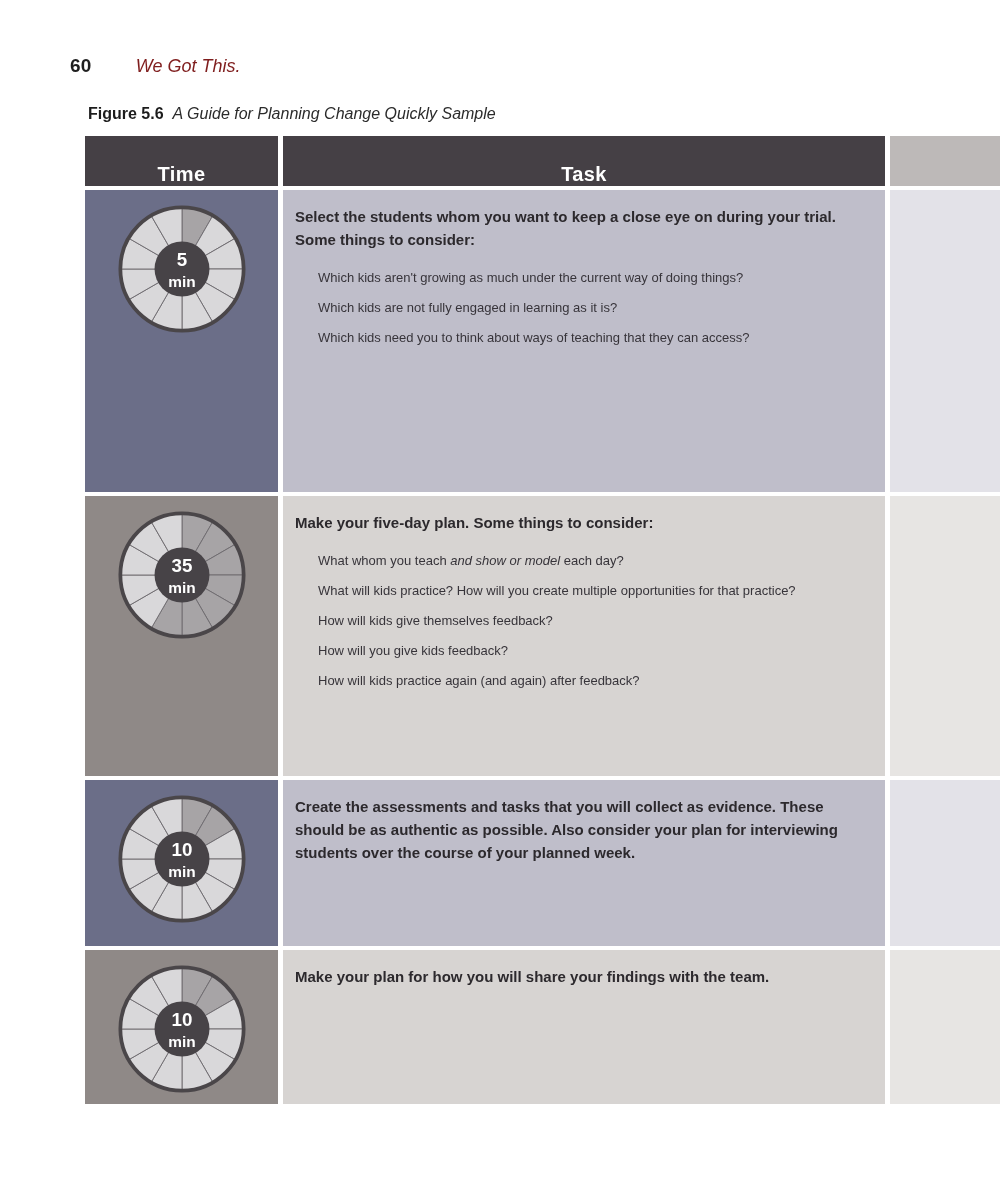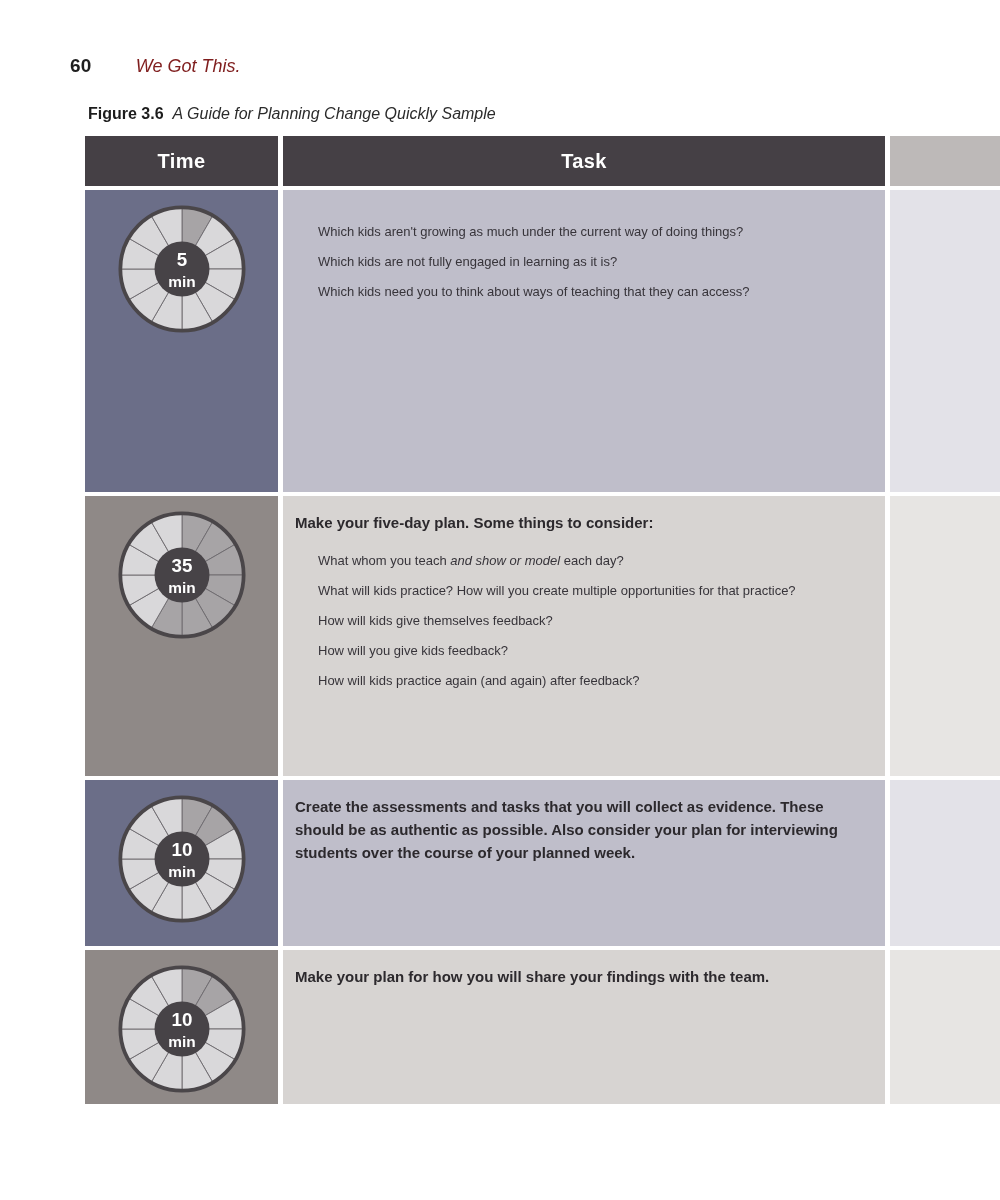--- a/index.html
+++ b/index.html
@@ -25,21 +25,21 @@
   .fig-title{font-size:16px;font-style:italic;color:#2b2b2b;margin-left:9px;}
 
   .planning-table{
     position:absolute;left:85px;top:136px;width:915px;
     display:grid;
     grid-template-columns:193px 602px 1fr;
     grid-template-rows:50px 302px 280px 166px 159px;
     row-gap:4px;column-gap:5px;
   }
   .cell{min-width:0;}
-  .head{background:var(--header-bg);display:flex;align-items:center;justify-content:center;}
+  .head{background:var(--header-bg);display:flex;align-items:flex-end;justify-content:center;}
   .head span{color:var(--header-text);font-size:20px;font-weight:bold;letter-spacing:.4px;}
   .head-side{background:var(--side-header);}
 
   .time-cell{display:flex;justify-content:center;align-items:flex-start;padding-top:12px;}
   .time-cell.slate{background:var(--time-cell-slate);}
   .time-cell.warm{background:var(--time-cell-taupe);}
 
   .task-cell{padding:15px 16px 0 12px;}
   .task-cell.slate{background:var(--task-cell-lavender);}
   .task-cell.warm{background:var(--task-cell-warm);}
@@ -62,21 +62,21 @@
 <body>
 
 <div class="page">
 
   <div class="page-header">
     <span class="page-number">60</span>
     <span class="running-title">We Got This.</span>
   </div>
 
   <div class="figure-caption">
-    <span class="fig-label">Figure 3.6</span>
+    <span class="fig-label">Figure 5.6</span>
     <span class="fig-title">A Guide for Planning Change Quickly Sample</span>
   </div>
 
   <div class="planning-table">
     <div class="cell head head-time">
       <span>Time</span>
     </div>
     <div class="cell head head-task">
       <span>Task</span>
     </div>
@@ -96,20 +96,21 @@
           <path d="M50 50 L4.00 50.00 A46 46 0 0 1 10.16 27.00 Z" fill="var(--clock-face-light)" stroke="var(--clock-line)" stroke-width="0.7"></path>
           <path d="M50 50 L10.16 27.00 A46 46 0 0 1 27.00 10.16 Z" fill="var(--clock-face-light)" stroke="var(--clock-line)" stroke-width="0.7"></path>
           <path d="M50 50 L27.00 10.16 A46 46 0 0 1 50.00 4.00 Z" fill="var(--clock-face-light)" stroke="var(--clock-line)" stroke-width="0.7"></path>
           <circle cx="50" cy="50" r="46" fill="none" stroke="var(--clock-ring)" stroke-width="2.8"></circle>
           <circle cx="50" cy="50" r="20.5" fill="var(--clock-center)"></circle>
           <text x="50" y="47.5" text-anchor="middle" font-size="14" font-weight="bold" fill="#ffffff">5</text>
           <text x="50" y="63.5" text-anchor="middle" font-size="11.5" font-weight="bold" fill="#ffffff">min</text>
         </svg>
       </div>
       <div class="cell task-cell slate">
+        <p class="intro">Select the students whom you want to keep a close eye on during your trial. Some things to consider:</p>
         <div class="questions">
           <p class="question"><span>Which kids aren't growing as much under the current way of doing things?</span></p>
           <p class="question"><span>Which kids are not fully engaged in learning as it is?</span></p>
           <p class="question"><span>Which kids need you to think about ways of teaching that they can access?</span></p>
         </div>
       </div>
       <div class="cell side-cell slate"></div>
       <div class="cell time-cell warm">
         <svg class="clock" width="134" height="134" viewBox="0 0 100 100">
           <path d="M50 50 L50.00 4.00 A46 46 0 0 1 73.00 10.16 Z" fill="var(--clock-wedge-filled)" stroke="var(--clock-line)" stroke-width="0.7"></path>

